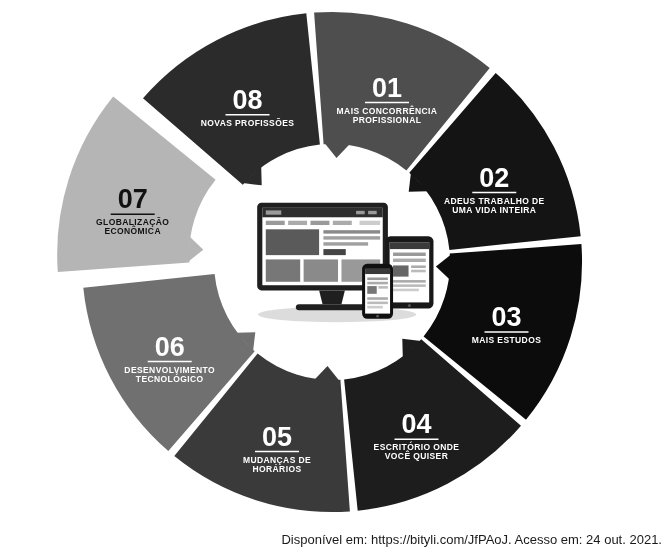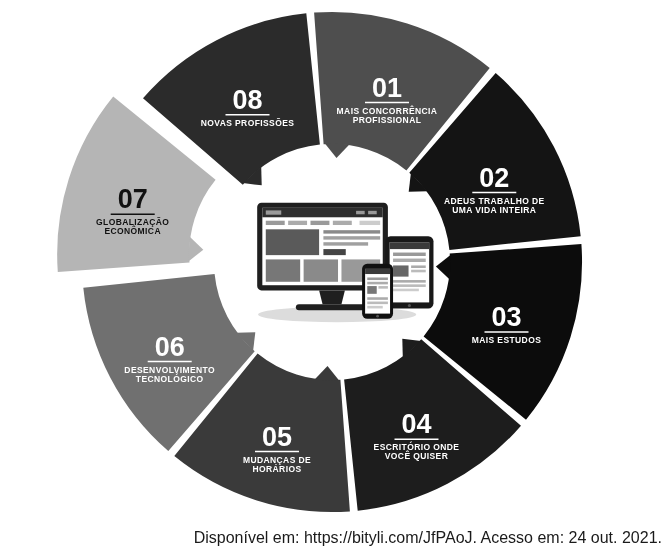--- a/index.html
+++ b/index.html
@@ -12,21 +12,21 @@
   .seg-num{
     font-family:"Liberation Sans",sans-serif;
     font-size:27px;font-weight:bold;text-anchor:middle;
   }
   .seg-label{
     font-family:"Liberation Sans",sans-serif;
     font-size:8.5px;font-weight:bold;text-anchor:middle;letter-spacing:0.4px;
   }
   .caption{
     position:absolute;right:6px;bottom:8px;
-    font-size:16px;color:#1a1a1a;white-space:nowrap;
+    font-size:13px;color:#1a1a1a;white-space:nowrap;
   }
 </style>
 </head>
 <body>
 
 <div class="stage">
 
   <svg id="wheel" width="668" height="555" viewBox="0 0 668 555">
 
     <g transform="translate(332 262) scale(0.86) translate(-332 -262)">

